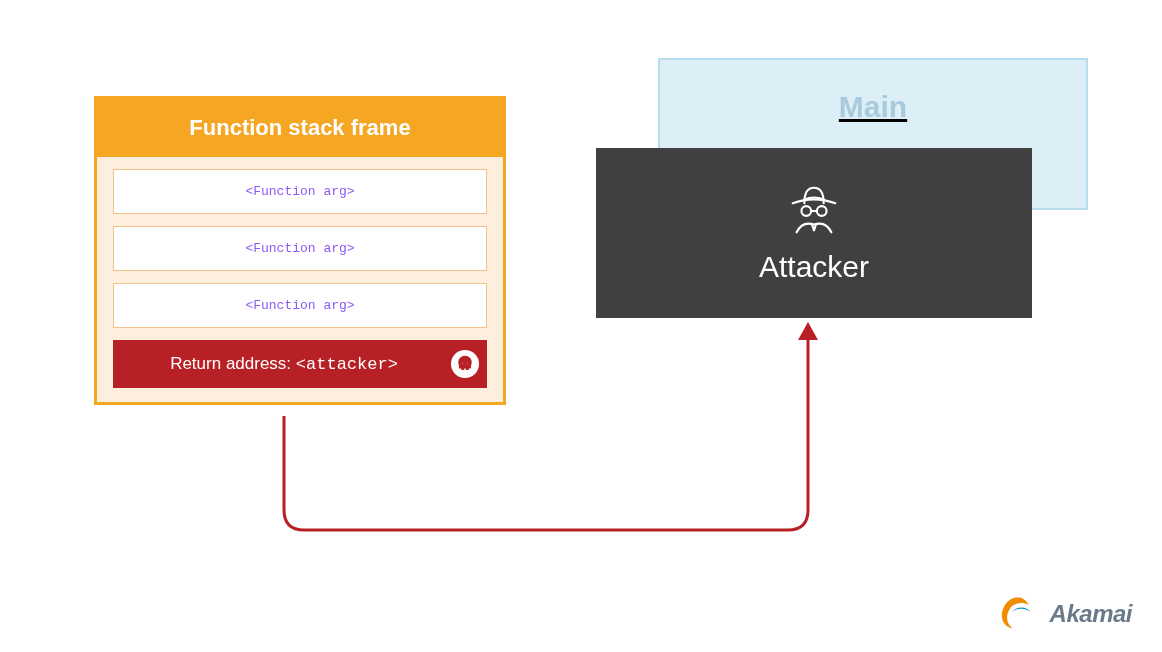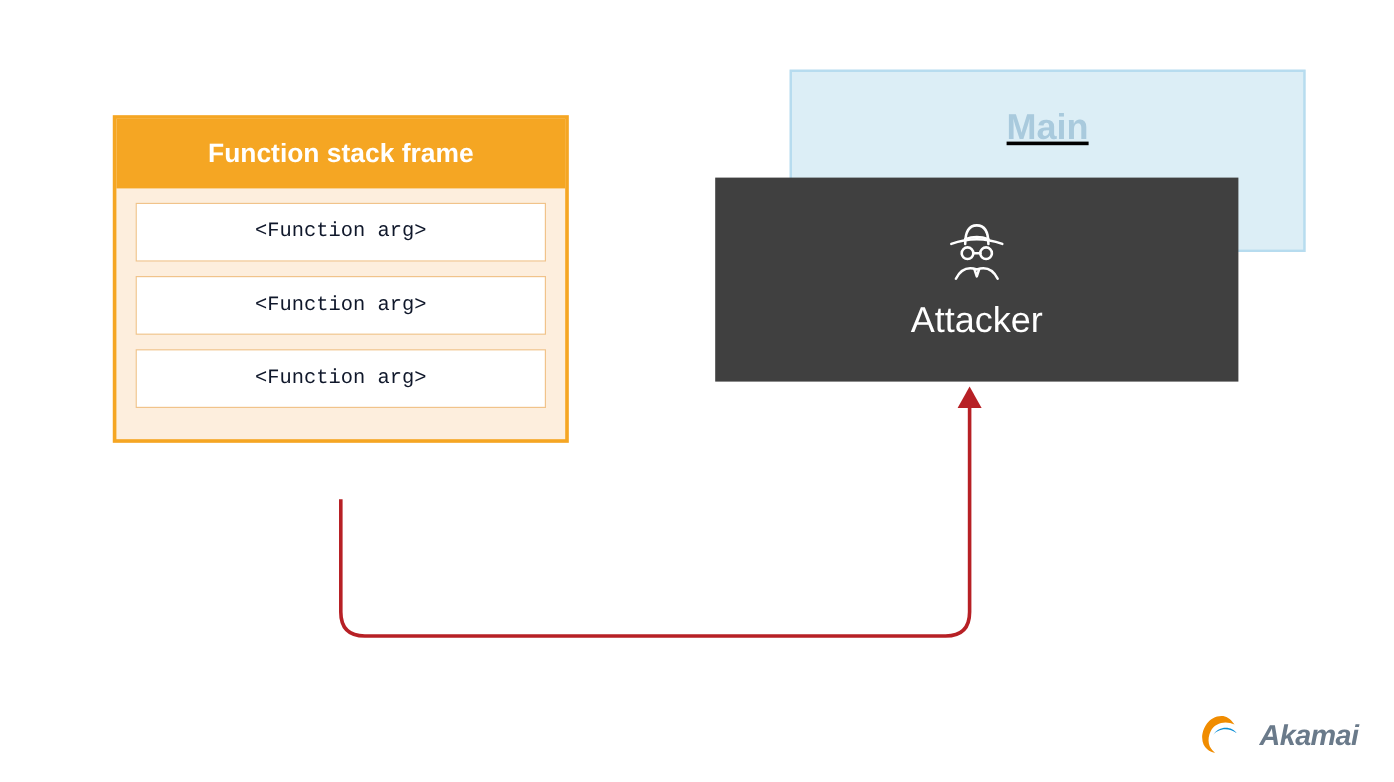--- a/index.html
+++ b/index.html
@@ -3,41 +3,41 @@
 <meta charset="utf-8">
 <style>
   * { box-sizing: border-box; margin: 0; padding: 0; }
   html, body { width: 1162px; height: 652px; background: #fff; font-family: Arial, Helvetica, sans-serif; position: relative; overflow: hidden; }
 
   
   .stack-frame {
     position: absolute;
     left: 94px;
     top: 96px;
-    width: 380px;
+    width: 412px;
     border: 3px solid #f5a623;
     background: #fdeedd;
   }
   .stack-header {
     background: #f5a623;
     color: #fff;
     font-size: 22px;
     font-weight: 600;
     text-align: center;
     padding: 16px 8px;
   }
   .stack-body {
     padding: 12px 16px 14px 16px;
   }
   .arg-row {
     background: #fff;
     border: 1px solid #f1c38a;
-    color: #0f172a;
+    color: #8b5cf6;
     font-family: "Courier New", monospace;
-    font-size: 17px;
+    font-size: 13px;
     text-align: center;
     padding: 14px 8px;
     margin-bottom: 12px;
   }
   .return-row {
     background: #b72025;
     color: #fff;
     font-family: "Courier New", monospace;
     font-size: 17px;
     text-align: center;
@@ -126,20 +126,30 @@
 </style>
 </head>
 <body>
 
 <div class="stack-frame">
   <div class="stack-header">Function stack frame</div>
   <div class="stack-body">
     <div class="arg-row">&lt;Function arg&gt;</div>
     <div class="arg-row">&lt;Function arg&gt;</div>
     <div class="arg-row">&lt;Function arg&gt;</div>
+    <div class="return-row">
+      <span class="label">Return address: </span><span>&lt;attacker&gt;</span>
+      <span class="skull-badge">
+        <svg viewBox="0 0 24 24" fill="none" stroke="#b72025" stroke-width="2">
+          <path d="M12 2C7 2 4 6 4 10c0 2 1 3 1 5v2h3v2h2v-2h4v2h2v-2h3v-2c0-2 1-3 1-5 0-4-3-8-8-8z" fill="#b72025"></path>
+          <circle cx="9" cy="11" r="1.6" fill="#fff"></circle>
+          <circle cx="15" cy="11" r="1.6" fill="#fff"></circle>
+        </svg>
+      </span>
+    </div>
   </div>
 </div>
 
 <div class="main-box">
   <div class="title">Main</div>
 </div>
 
 <div class="attacker-box">
   <span>
     <svg class="attacker-icon" viewBox="0 0 64 60" fill="none" stroke="#fff" stroke-width="2.2" stroke-linecap="round" stroke-linejoin="round">

